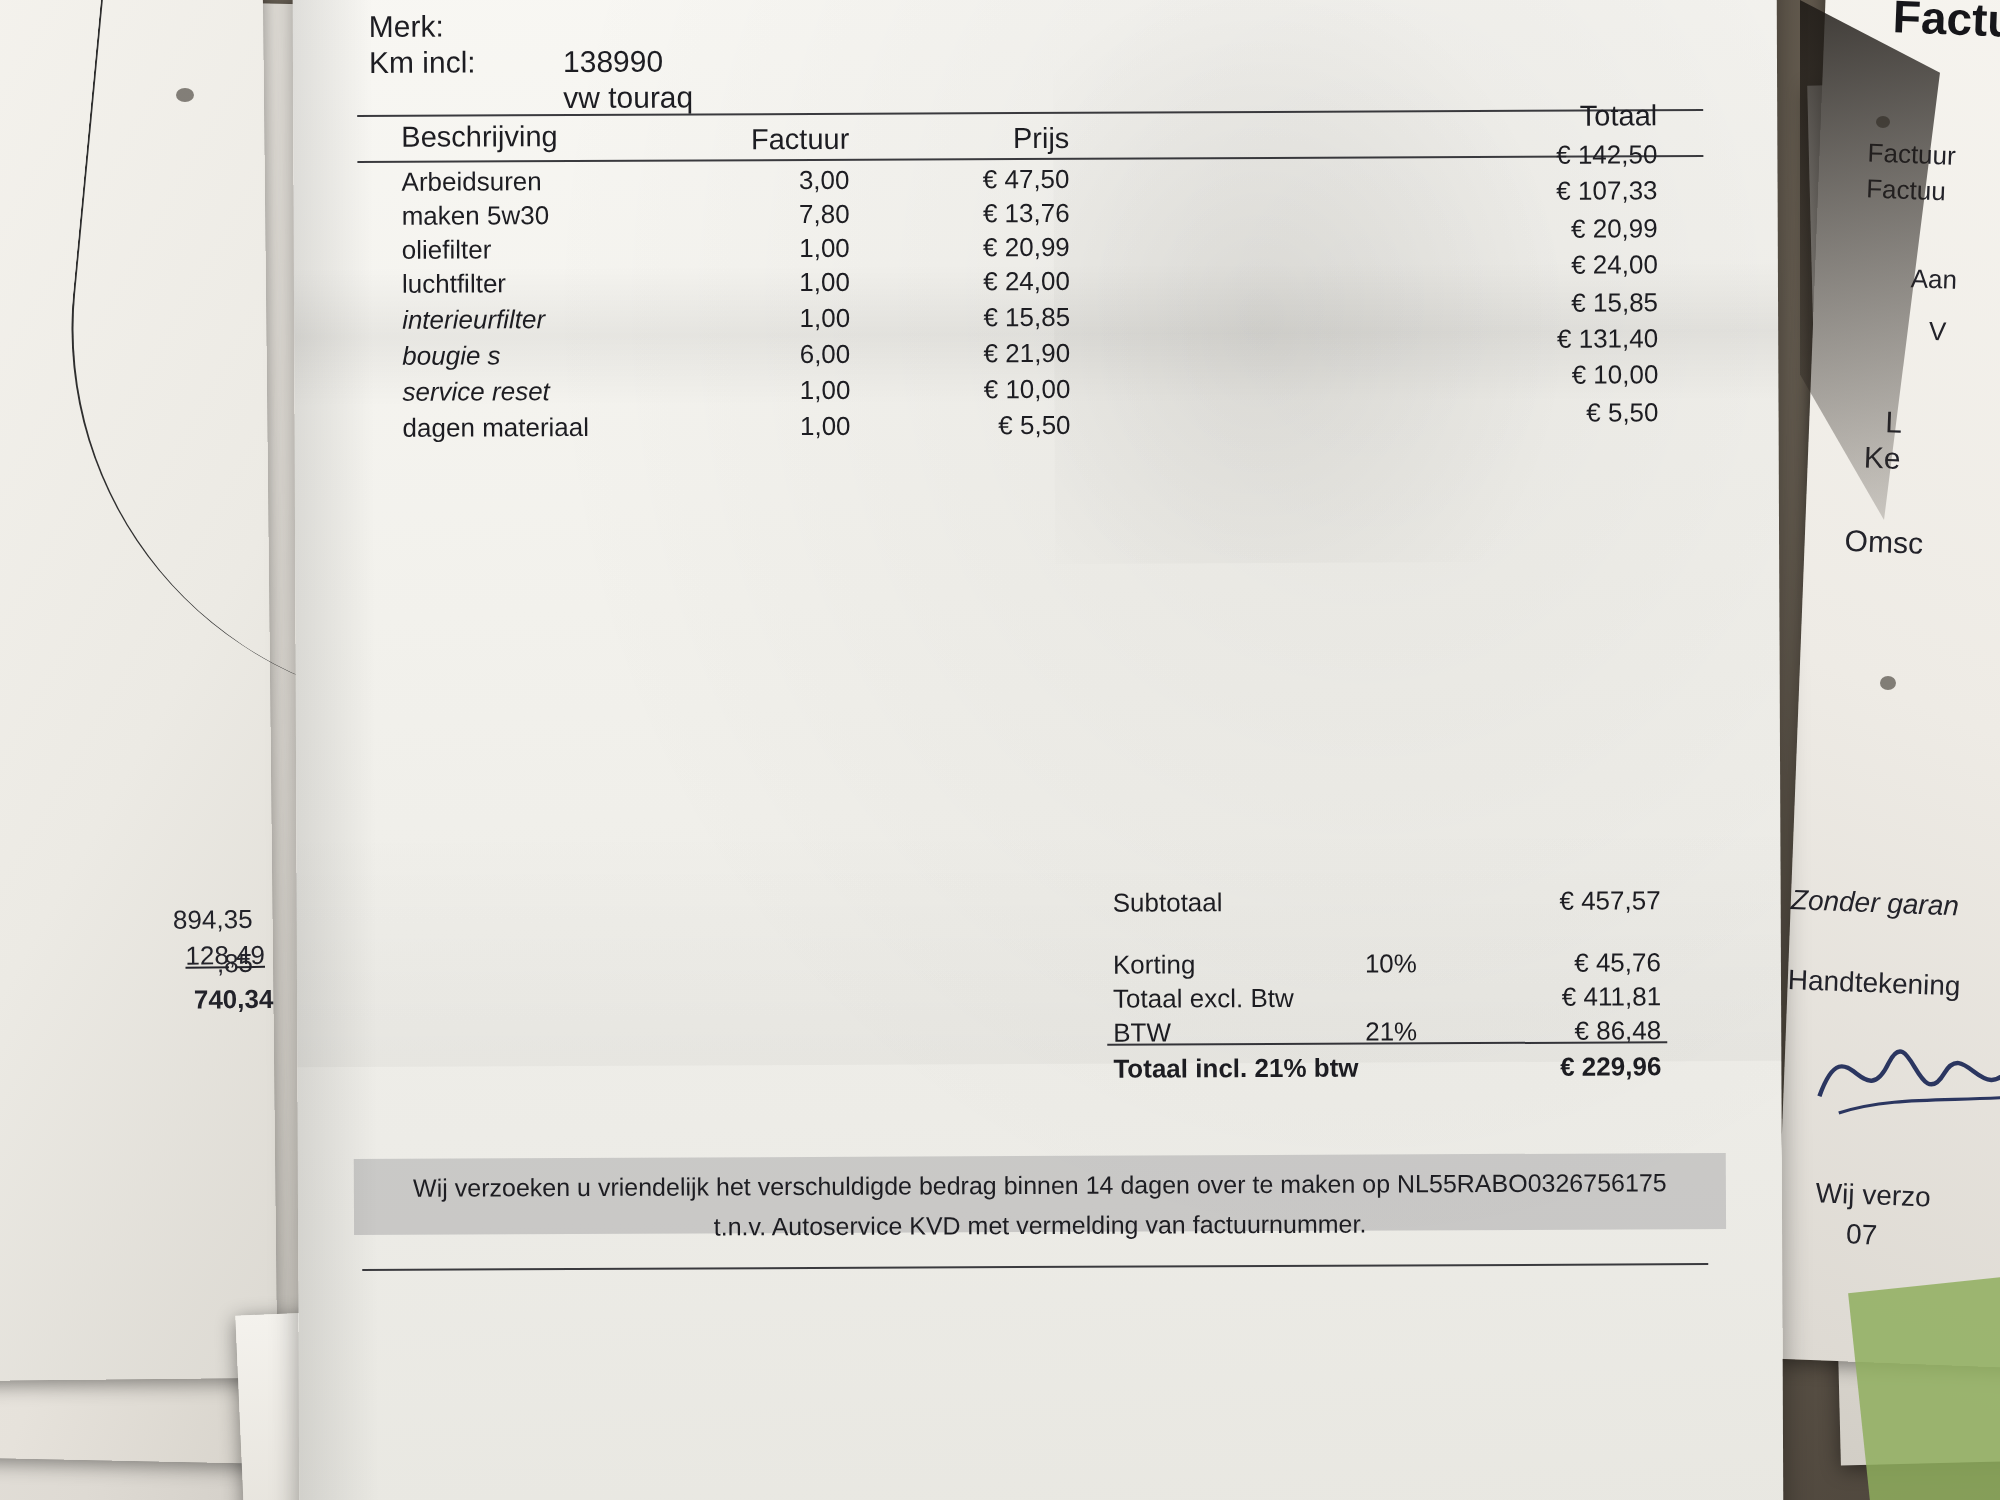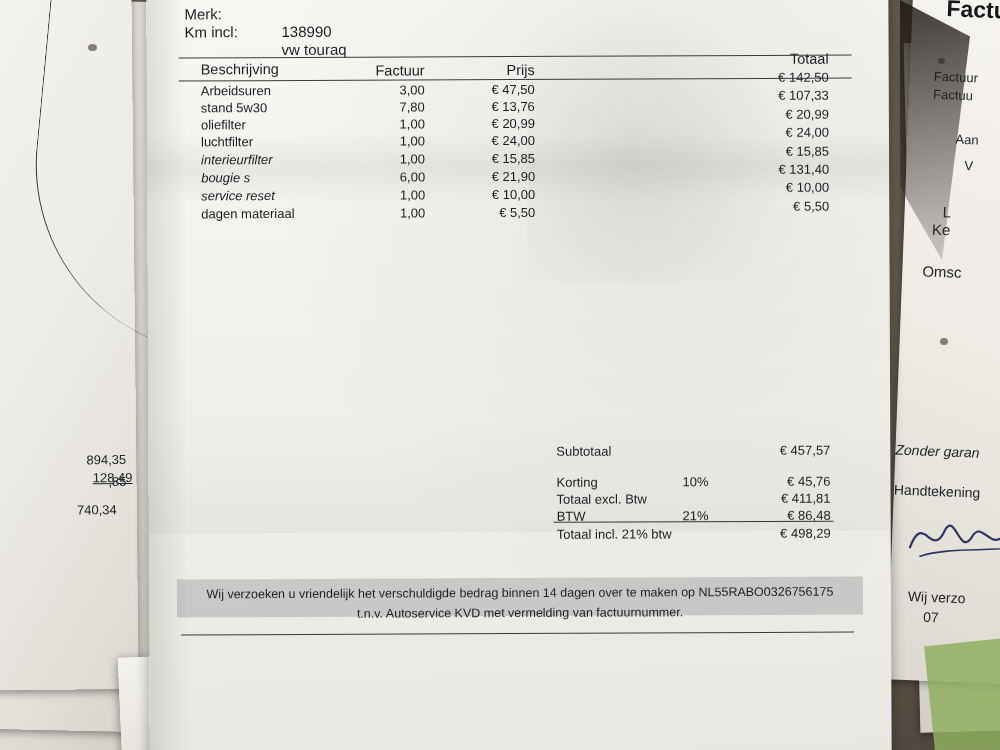--- a/index.html
+++ b/index.html
@@ -190,21 +190,21 @@
     text-align: right;
     white-space: nowrap;
   }
   .tot-val {
     position: absolute;
     left: 600px; width: 82px;
     font-size: 13px;
     text-align: right;
     white-space: nowrap;
   }
-  .bold { font-weight: normal; }
+  .bold { font-weight: bold; }
   #totals-rule {
     position: absolute;
     left: 405px; top: 540px; width: 280px;
     border-top: 1px solid #35353a;
   }
 
   
   #footer-band {
     position: absolute;
     left: 28px; top: 596px;
@@ -231,21 +231,21 @@
 
 <div id="scene">
 
   <div class="sheet" id="left-stack-1"></div>
   <div class="sheet" id="left-stack-2"></div>
   <div class="sheet" id="left-doc">
     <div class="curve"></div>
     <div class="left-text" style="top:441px; right:10px;margin-top:44px;">,85</div>
     <div class="left-text" style="top:463px; right:10px;">894,35</div>
     <div class="left-text" style="top:481px; right:4px;text-decoration:underline;">128,49</div>
-    <div class="left-text" style="top:503px; right:20px; font-weight:normal;margin-top:10px;">740,34</div>
+    <div class="left-text" style="top:503px; right:0; font-weight:bold;">740,34</div>
   </div>
   <div class="sheet" id="bottom-left-paper"></div>
 
   <div class="sheet" id="right-doc-2"></div>
   <div class="sheet" id="right-doc">
     <div class="right-text right-title" style="top:14px; left:34px;">Factuu</div>
     <div class="right-text" style="top:88px; left:24px;">Factuur</div>
     <div class="right-text" style="top:106px; left:24px;">Factuu</div>
     <div class="right-text" style="top:150px; left:48px;">Aan</div>
     <div class="right-text" style="top:176px; left:58px;">V</div>
@@ -278,21 +278,21 @@
     <div class="th col-desc" style="top:78px;">Beschrijving</div>
     <div class="th col-qty" style="top:80px;">Factuur</div>
     <div class="th col-price" style="top:80px;">Prijs</div>
     <div class="th col-total" style="top:70px;">Totaal</div>
 
     <div class="row-cell col-desc" style="top:100px;">Arbeidsuren</div>
     <div class="row-cell col-qty" style="top:100px;">3,00</div>
     <div class="row-cell col-price" style="top:100px;">€ 47,50</div>
     <div class="row-cell col-total" style="top:89px;">€ 142,50</div>
 
-    <div class="row-cell col-desc" style="top:117px;">stand 5w30</div>
+    <div class="row-cell col-desc" style="top:117px;">maken 5w30</div>
     <div class="row-cell col-qty" style="top:117px;">7,80</div>
     <div class="row-cell col-price" style="top:117px;">€ 13,76</div>
     <div class="row-cell col-total" style="top:107px;">€ 107,33</div>
 
     <div class="row-cell col-desc" style="top:134px;">oliefilter</div>
     <div class="row-cell col-qty" style="top:134px;">1,00</div>
     <div class="row-cell col-price" style="top:134px;">€ 20,99</div>
     <div class="row-cell col-total" style="top:126px;">€ 20,99</div>
 
     <div class="row-cell col-desc" style="top:151px;">luchtfilter</div>
@@ -330,21 +330,21 @@
     <div class="tot-label" style="top:510px;">Totaal excl. Btw</div>
     <div class="tot-val" style="top:510px;">€ 411,81</div>
 
     <div class="tot-label" style="top:527px;">BTW</div>
     <div class="tot-pct" style="top:527px;">21%</div>
     <div class="tot-val" style="top:527px;">€ 86,48</div>
 
     <div id="totals-rule"></div>
 
     <div class="tot-label bold" style="top:545px;">Totaal incl. 21% btw</div>
-    <div class="tot-val bold" style="top:545px;">€ 498,29</div>
+    <div class="tot-val bold" style="top:545px;">€ 229,96</div>
 
     <div id="footer-band"></div>
     <div class="foot-text" style="top:604px;">Wij verzoeken u vriendelijk het verschuldigde bedrag binnen 14 dagen over te maken op NL55RABO0326756175</div>
     <div class="foot-text" style="top:624px;">t.n.v. Autoservice KVD met vermelding van factuurnummer.</div>
 
     <div class="rule" style="top:651px;"></div>
 
     <div class="crease" id="crease-1"></div>
     <div class="crease" id="crease-2"></div>
     <div class="crease" id="crease-3"></div>

